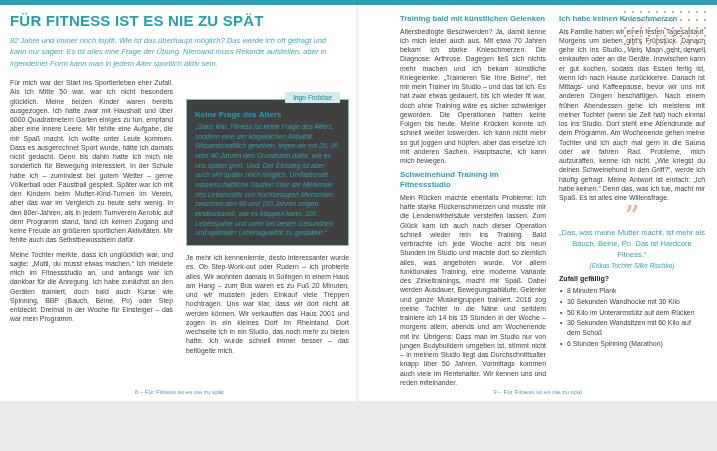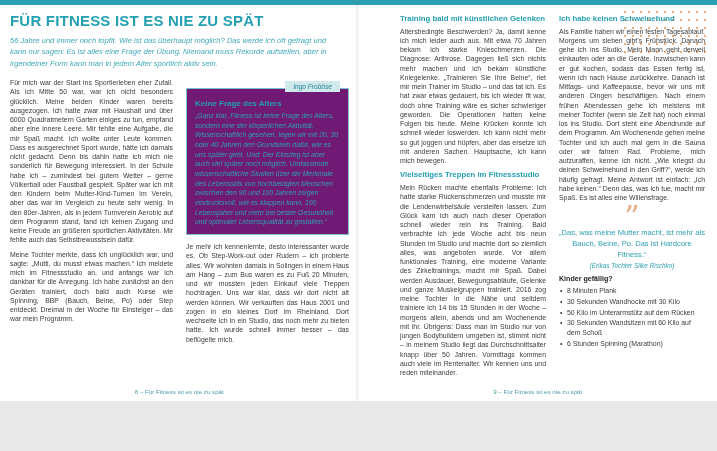--- a/index.html
+++ b/index.html
@@ -26,22 +26,22 @@
 
   .cols { display:flex; gap:13px; overflow:hidden; }
   .half-left  .cols { height:330px; }
   .half-right .cols { height:404px; }
   .col { flex:1; min-width:0; }
 
   .body-p { font-size:6.9px; line-height:1.34; color:#3b3b3b; margin:0 0 5px 0; text-align:justify; }
   .sub-dark { font-size:7.1px; color:#1d1d1d; font-weight:700; margin:5px 0 2px 0; }
   .sub-teal { font-size:7.8px; color:#259fb2; font-weight:700; margin:0 0 3px 0; line-height:1.25; }
 
-  .infobox { position:relative; border:1px solid #7cc3cd; background:#701a75;
-    padding:10px 8px 7px 8px; margin:10px 0 7px 0; }
+  .infobox { position:relative; border:1px solid #7cc3cd; background:#404040;
+    padding:10px 8px 7px 8px; margin:21px 0 7px 0; }
   .box-label { position:absolute; top:-8px; right:8px; background:#cfe9ed; color:#25818f;
     font-size:6.6px; font-style:italic; padding:2px 8px; }
   .box-title { font-size:8px; color:#259fb2; font-weight:700; margin:0 0 3px 0; }
   .box-text { font-size:6.9px; font-style:italic; color:#2fa0b0; line-height:1.4; margin:0; }
 
   .pullquote { margin:7px 0 6px 0; text-align:center; }
   .quote-icon { display:block; color:#edaa82; font-size:30px; line-height:16px; height:16px;
     font-family:"DejaVu Serif", serif; }
   .quote-text { font-size:7.6px; color:#2fa0b0; line-height:1.45; margin:2px 0; }
   .quote-attr { font-size:6.4px; font-style:italic; color:#2fa0b0; margin:0; }
@@ -59,21 +59,21 @@
 <body>
 
 <div class="sheet">
   <div class="topbar"></div>
   <div class="dots"></div>
 
   <div class="spread">
 
     <div class="half-left">
       <h1 class="title">FÜR FITNESS IST ES NIE ZU SPÄT</h1>
-      <p class="intro">56 Jahre und immer noch topfit. Wie ist das überhaupt möglich? Das werde ich oft gefragt und kann nur sagen: Es ist alles eine Frage der Übung. Niemand muss Rekorde aufstellen, aber in irgendeiner Form kann man in jedem Alter sportlich aktiv sein.</p>
+      <p class="intro">82 Jahre und immer noch topfit. Wie ist das überhaupt möglich? Das werde ich oft gefragt und kann nur sagen: Es ist alles eine Frage der Übung. Niemand muss Rekorde aufstellen, aber in irgendeiner Form kann man in jedem Alter sportlich aktiv sein.</p>
 
       <div class="cols">
         <div class="col">
           <p class="body-p">Für mich war der Start ins Sportlerleben eher Zufall. Als ich Mitte 50 war, war ich nicht besonders glücklich. Meine beiden Kinder waren bereits ausgezogen. Ich hatte zwar mit Haushalt und über 6000 Quadratmetern Garten einiges zu tun, empfand aber eine innere Leere. Mir fehlte eine Aufgabe, die mir Spaß macht. Ich wollte unter Leute kommen. Dass es ausgerechnet Sport wurde, hätte ich damals nicht gedacht. Denn bis dahin hatte ich mich nie sonderlich für Bewegung interessiert. In der Schule habe ich – zumindest bei gutem Wetter – gerne Völkerball oder Faustball gespielt. Später war ich mit den Kindern beim Mutter-Kind-Turnen im Verein, aber das war im Vergleich zu heute sehr wenig. In den 80er-Jahren, als in jedem Turnverein Aerobic auf dem Programm stand, fand ich keinen Zugang und keine Freude an größeren sportlichen Aktivitäten. Mir fehlte auch das Selbstbewusstsein dafür.</p>
           <p class="body-p">Meine Tochter merkte, dass ich unglücklich war, und sagte: „Mutti, du musst etwas machen.“ Ich meldete mich im Fitnessstudio an, und anfangs war ich dankbar für die Anregung. Ich habe zunächst an den Geräten trainiert, doch bald auch Kurse wie Spinning, BBP (Bauch, Beine, Po) oder Step entdeckt. Dreimal in der Woche für Einsteiger – das war mein Programm.</p>
         </div>
 
         <div class="col">
           <div class="infobox">
             <span class="box-label">Ingo Froböse</span>
@@ -83,35 +83,35 @@
           <p class="body-p">Je mehr ich kennenlernte, desto interessanter wurde es. Ob Step-Work-out oder Rudern – ich probierte alles. Wir wohnten damals in Solingen in einem Haus am Hang – zum Bus waren es zu Fuß 20 Minuten, und wir mussten jeden Einkauf viele Treppen hochtragen. Uns war klar, dass wir dort nicht alt werden können. Wir verkauften das Haus 2001 und zogen in ein kleines Dorf im Rheinland. Dort wechselte ich in ein Studio, das noch mehr zu bieten hatte. Ich wurde schnell immer besser – das beflügelte mich.</p>
         </div>
       </div>
     </div>
 
     <div class="half-right">
       <div class="cols">
         <div class="col">
           <h4 class="sub-teal">Training bald mit künstlichen Gelenken</h4>
           <p class="body-p">Altersbedingte Beschwerden? Ja, damit kenne ich mich leider auch aus. Mit etwa 70 Jahren bekam ich starke Knieschmerzen. Die Diagnose: Arthrose. Dagegen ließ sich nichts mehr machen und ich bekam künstliche Kniegelenke. „Trainieren Sie Ihre Beine“, riet mir mein Trainer im Studio – und das tat ich. Es hat zwar etwas gedauert, bis ich wieder fit war, doch ohne Training wäre es sicher schwieriger geworden. Die Operationen hatten keine Folgen bis heute. Meine Krücken konnte ich schnell wieder loswerden. Ich kann nicht mehr so gut joggen und hüpfen, aber das ersetze ich mit anderen Sachen. Hauptsache, ich kann mich bewegen.</p>
-          <h4 class="sub-teal">Vielseitiges Treppen im Fitnessstudio</h4>
+          <h4 class="sub-teal">Schweinehund Training im Fitnessstudio</h4>
           <p class="body-p">Mein Rücken machte ebenfalls Probleme: Ich hatte starke Rückenschmerzen und musste mir die Lendenwirbelsäule versteifen lassen. Zum Glück kam ich auch nach dieser Operation schnell wieder rein ins Training. Bald verbrachte ich jede Woche acht bis neun Stunden im Studio und machte dort so ziemlich alles, was angeboten wurde. Vor allem funktionales Training, eine moderne Variante des Zirkeltrainings, macht mir Spaß. Dabei werden Ausdauer, Bewegungsabläufe, Gelenke und ganze Muskelgruppen trainiert. 2016 zog meine Tochter in die Nähe und seitdem trainiere ich 14 bis 15 Stunden in der Woche – morgens allein, abends und am Wochenende mit ihr. Übrigens: Dass man im Studio nur von jungen Bodybuildern umgeben ist, stimmt nicht – in meinem Studio liegt das Durchschnittsalter knapp über 50 Jahren. Vormittags kommen auch viele im Rentenalter. Wir kennen uns und reden miteinander.</p>
         </div>
 
         <div class="col">
-          <h4 class="sub-teal">Ich habe keinen Schweinehund</h4>
+          <h4 class="sub-teal">Ich habe keinen Knieschmerzen</h4>
           <p class="body-p">Als Familie haben wir einen festen Tagesablauf. Morgens um sieben gibt’s Frühstück. Danach gehe ich ins Studio. Mein Mann geht derweil einkaufen oder an die Geräte. Inzwischen kann er gut kochen, sodass das Essen fertig ist, wenn ich nach Hause zurückkehre. Danach ist Mittags- und Kaffeepause, bevor wir uns mit anderen Dingen beschäftigen. Nach einem frühen Abendessen gehe ich meistens mit meiner Tochter (wenn sie Zeit hat) noch einmal los ins Studio. Dort steht eine Abendrunde auf dem Programm. Am Wochenende gehen meine Tochter und ich auch mal gern in die Sauna oder wir fahren Rad. Probleme, mich aufzuraffen, kenne ich nicht. „Wie kriegst du deinen Schweinehund in den Griff?“, werde ich häufig gefragt. Meine Antwort ist einfach: „Ich habe keinen.“ Denn das, was ich tue, macht mir Spaß. Es ist alles eine Willensfrage.</p>
 
           <div class="pullquote">
             <span class="quote-icon">”</span>
             <p class="quote-text">„Das, was meine Mutter macht, ist mehr als Bauch, Beine, Po. Das ist Hardcore Fitness.“</p>
             <p class="quote-attr">(Erikas Tochter Silke Rischko)</p>
           </div>
 
-          <p class="proof-title">Kinder gefällig?</p>
+          <p class="proof-title">Zufall gefällig?</p>
           <ul class="proof">
             <li>8 Minuten Plank</li>
             <li>30 Sekunden Wandhocke mit 30 Kilo</li>
             <li>50 Kilo im Unterarmstütz auf dem Rücken</li>
             <li>30 Sekunden Wandsitzen mit 60 Kilo auf dem Schoß</li>
             <li>6 Stunden Spinning (Marathon)</li>
           </ul>
         </div>
       </div>
     </div>

